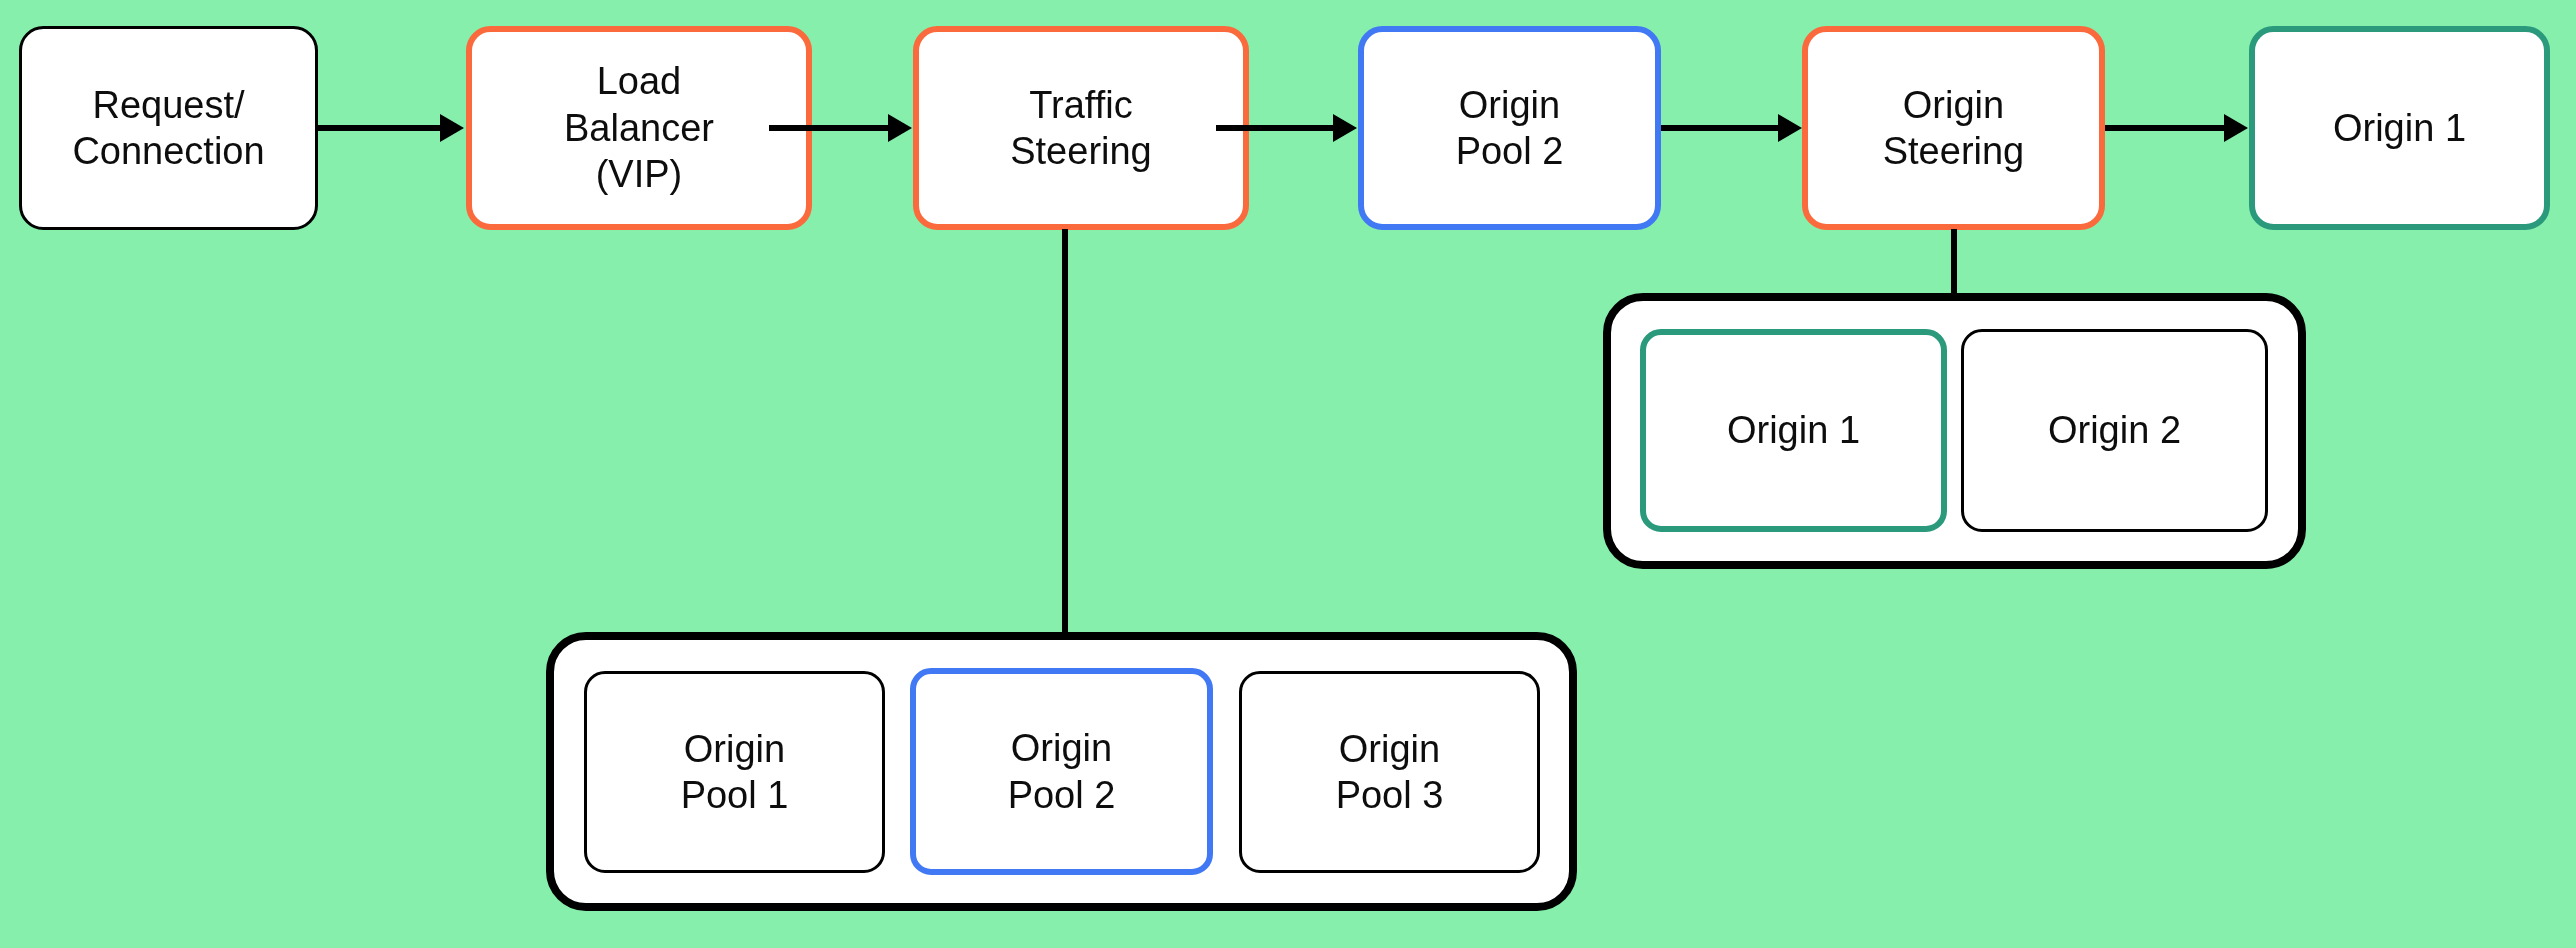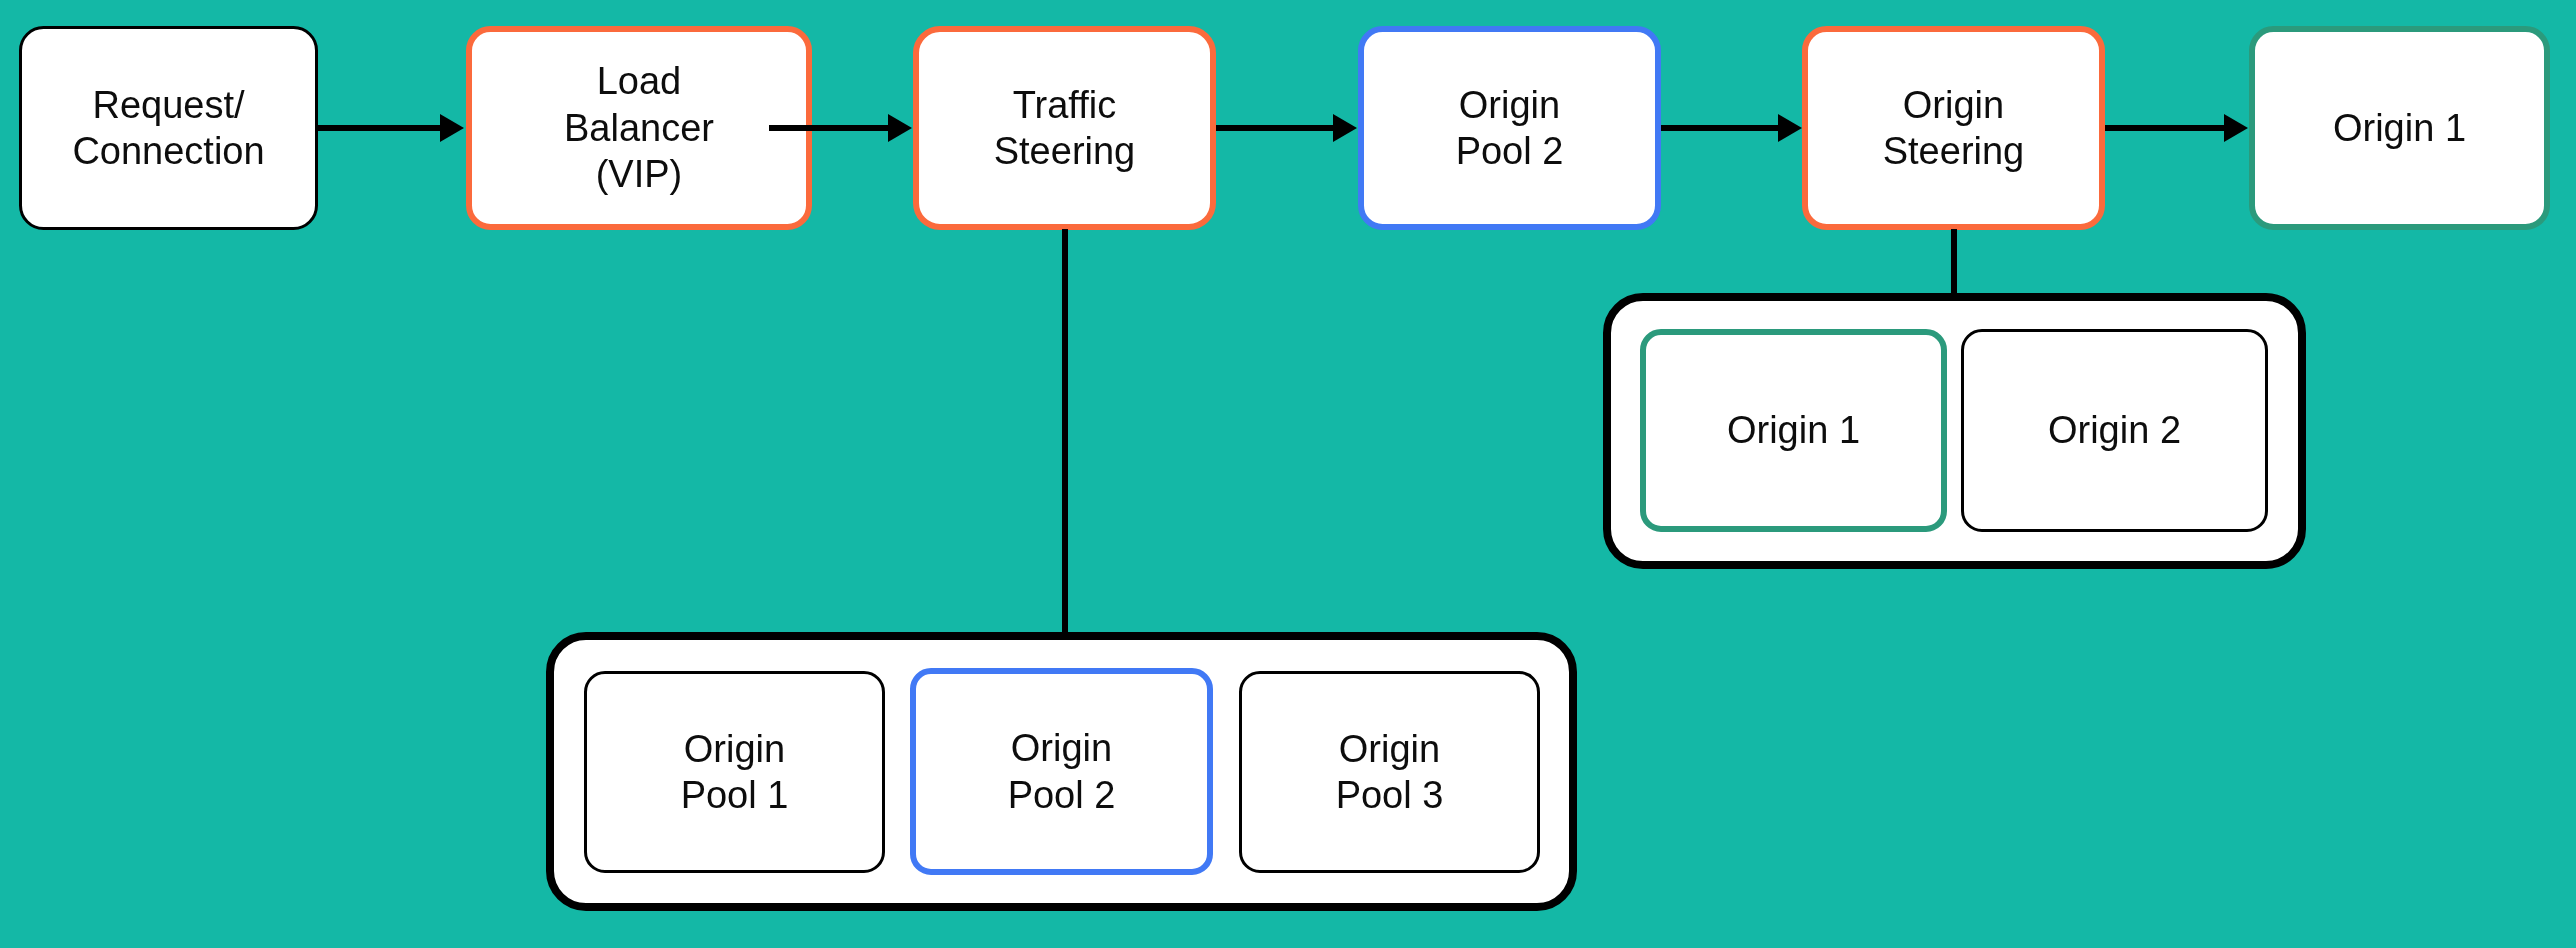--- a/index.html
+++ b/index.html
@@ -8,21 +8,21 @@
     padding: 0;
     background: #ffffff;
   }
   body {
     font-family: "Liberation Sans", sans-serif;
   }
   #canvas {
     position: relative;
     width: 2576px;
     height: 949px;
-    background: #14b8a6;
+    background: #86efac;
     overflow: hidden;
   }
   .node {
     position: absolute;
     box-sizing: border-box;
     background: #ffffff;
     display: flex;
     align-items: center;
     justify-content: center;
     text-align: center;
@@ -79,21 +79,21 @@
 
 <div id="canvas">
 
   <div class="node flow thin" style="left:19px; top:26px; width:299px; height:204px; border-color:#000000;">Request/
 Connection</div>
 
   <div class="node flow" style="left:466px; top:26px; width:346px; height:204px; border-color:#FB6A3C;">Load
 Balancer
 (VIP)</div>
 
-  <div class="node flow" style="left:913px; top:26px; width:303px; height:204px; border-color:#FB6A3C;border-radius:27px;">Traffic
+  <div class="node flow" style="left:913px; top:26px; width:336px; height:204px; border-color:#FB6A3C;">Traffic
 Steering</div>
 
   <div class="node flow" style="left:1358px; top:26px; width:303px; height:204px; border-color:#4179F5;">Origin
 Pool 2</div>
 
   <div class="node flow" style="left:1802px; top:26px; width:303px; height:204px; border-color:#FB6A3C;">Origin
 Steering</div>
 
   <div class="node flow" style="left:2249px; top:26px; width:301px; height:204px; border-color:#2B9A7C;">Origin 1</div>
 

